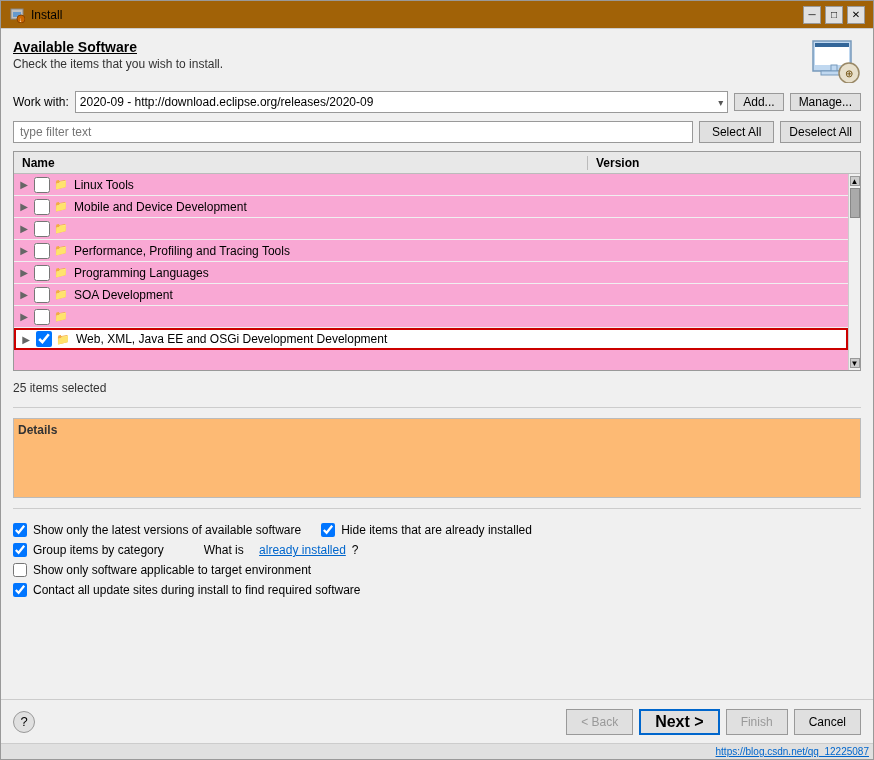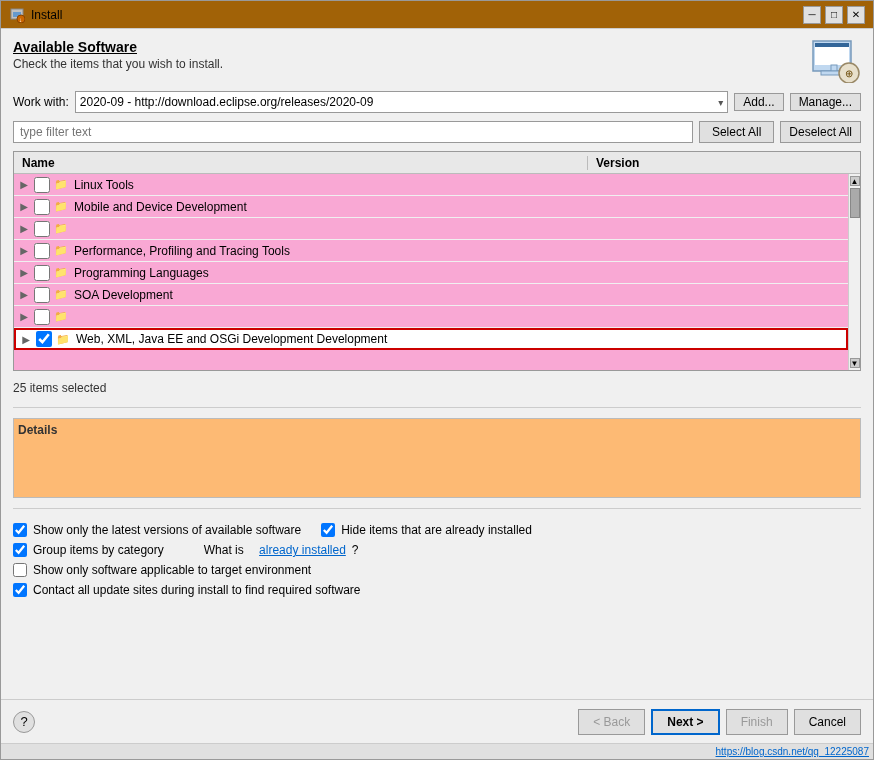--- a/index.html
+++ b/index.html
@@ -321,21 +321,21 @@
       background: #e0e0e0;
       cursor: pointer;
       font-size: 12px;
     }
     .nav-btn-primary {
       height: 26px;
       padding: 0 14px;
       border: 2px solid #0066cc;
       background: #e0e0e0;
       cursor: pointer;
-      font-size: 12px;
+      font-size: 16px;
       font-weight: bold;
     }
     .nav-btn:disabled, .nav-btn-disabled {
       color: #999;
       cursor: default;
     }
     .watermark-bar {
       height: 16px;
       background: #e0e0e0;
       display: flex;

